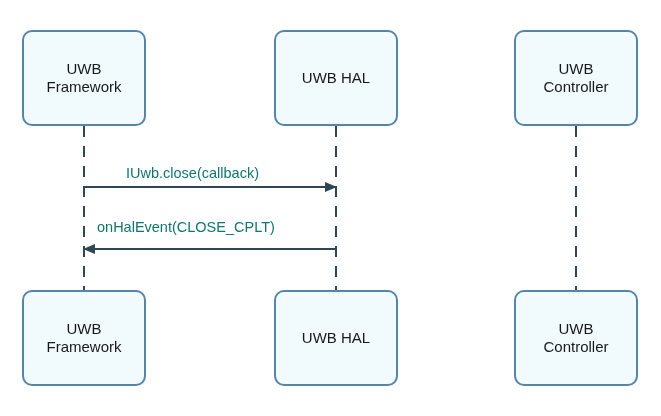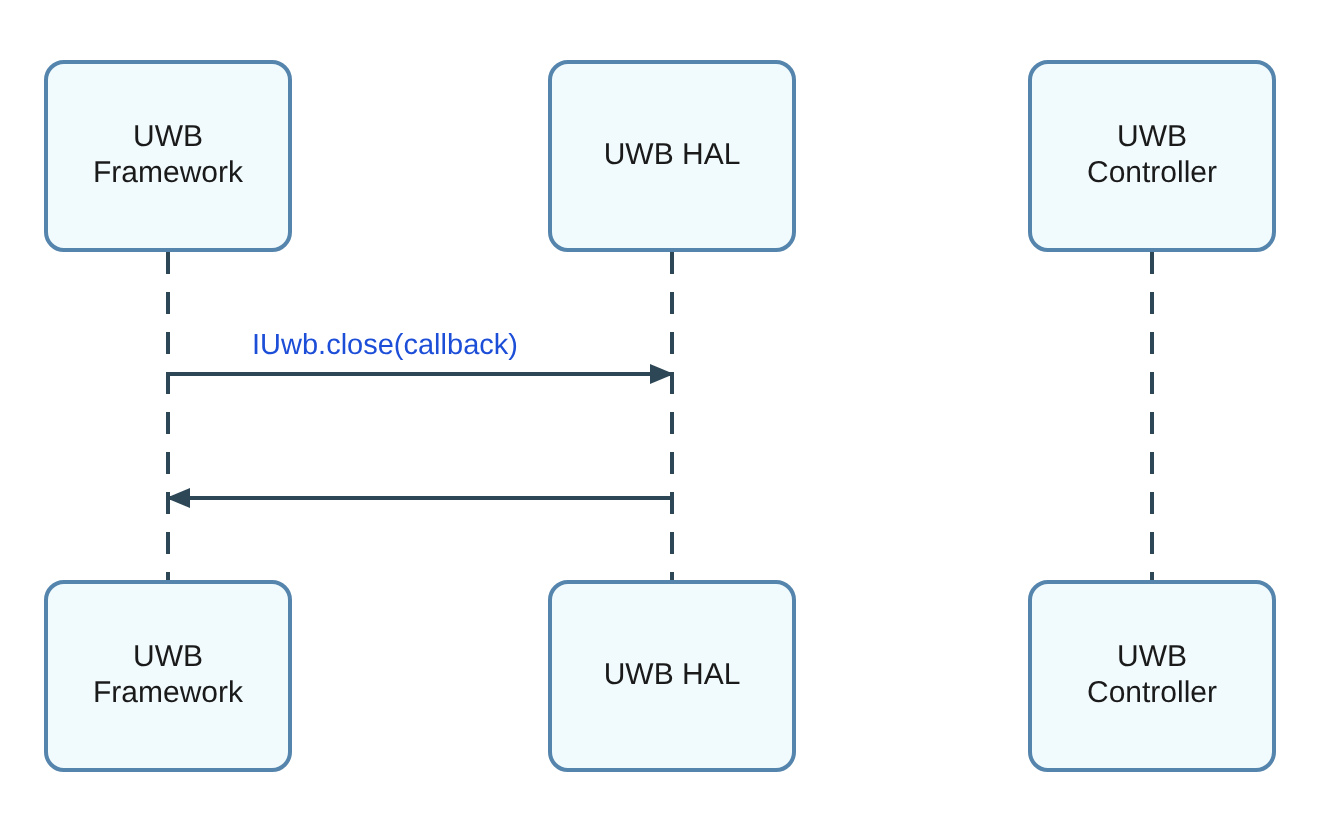--- a/index.html
+++ b/index.html
@@ -43,21 +43,21 @@
     line-height: 18px;
     color: #1a1a1a;
     white-space: pre-line;
     letter-spacing: 0px;
   }
   .message-label {
     position: absolute;
     font-family: "Liberation Sans", sans-serif;
     font-size: 14.5px;
     line-height: 17px;
-    color: #1d4ed8;
+    color: #0f766e;
     white-space: nowrap;
   }
 </style>
 </head>
 <body>
 
 <div id="diagram-canvas">
 
   <svg class="svg-layer" width="661" height="416">
     <defs>
@@ -104,14 +104,15 @@
     <span class="participant-label">UWB HAL</span>
   </div>
 
   <div class="participant-box" style="left:514px; top:290px; width:124px; height:96px;">
     <span class="participant-label">UWB
 Controller</span>
   </div>
 
   <div class="message-label" style="left:126px; top:165px;">IUwb.close(callback)</div>
 
+  <div class="message-label" style="left:97px; top:219px;">onHalEvent(CLOSE_CPLT)</div>
 
 </div>
 
 </body></html>

